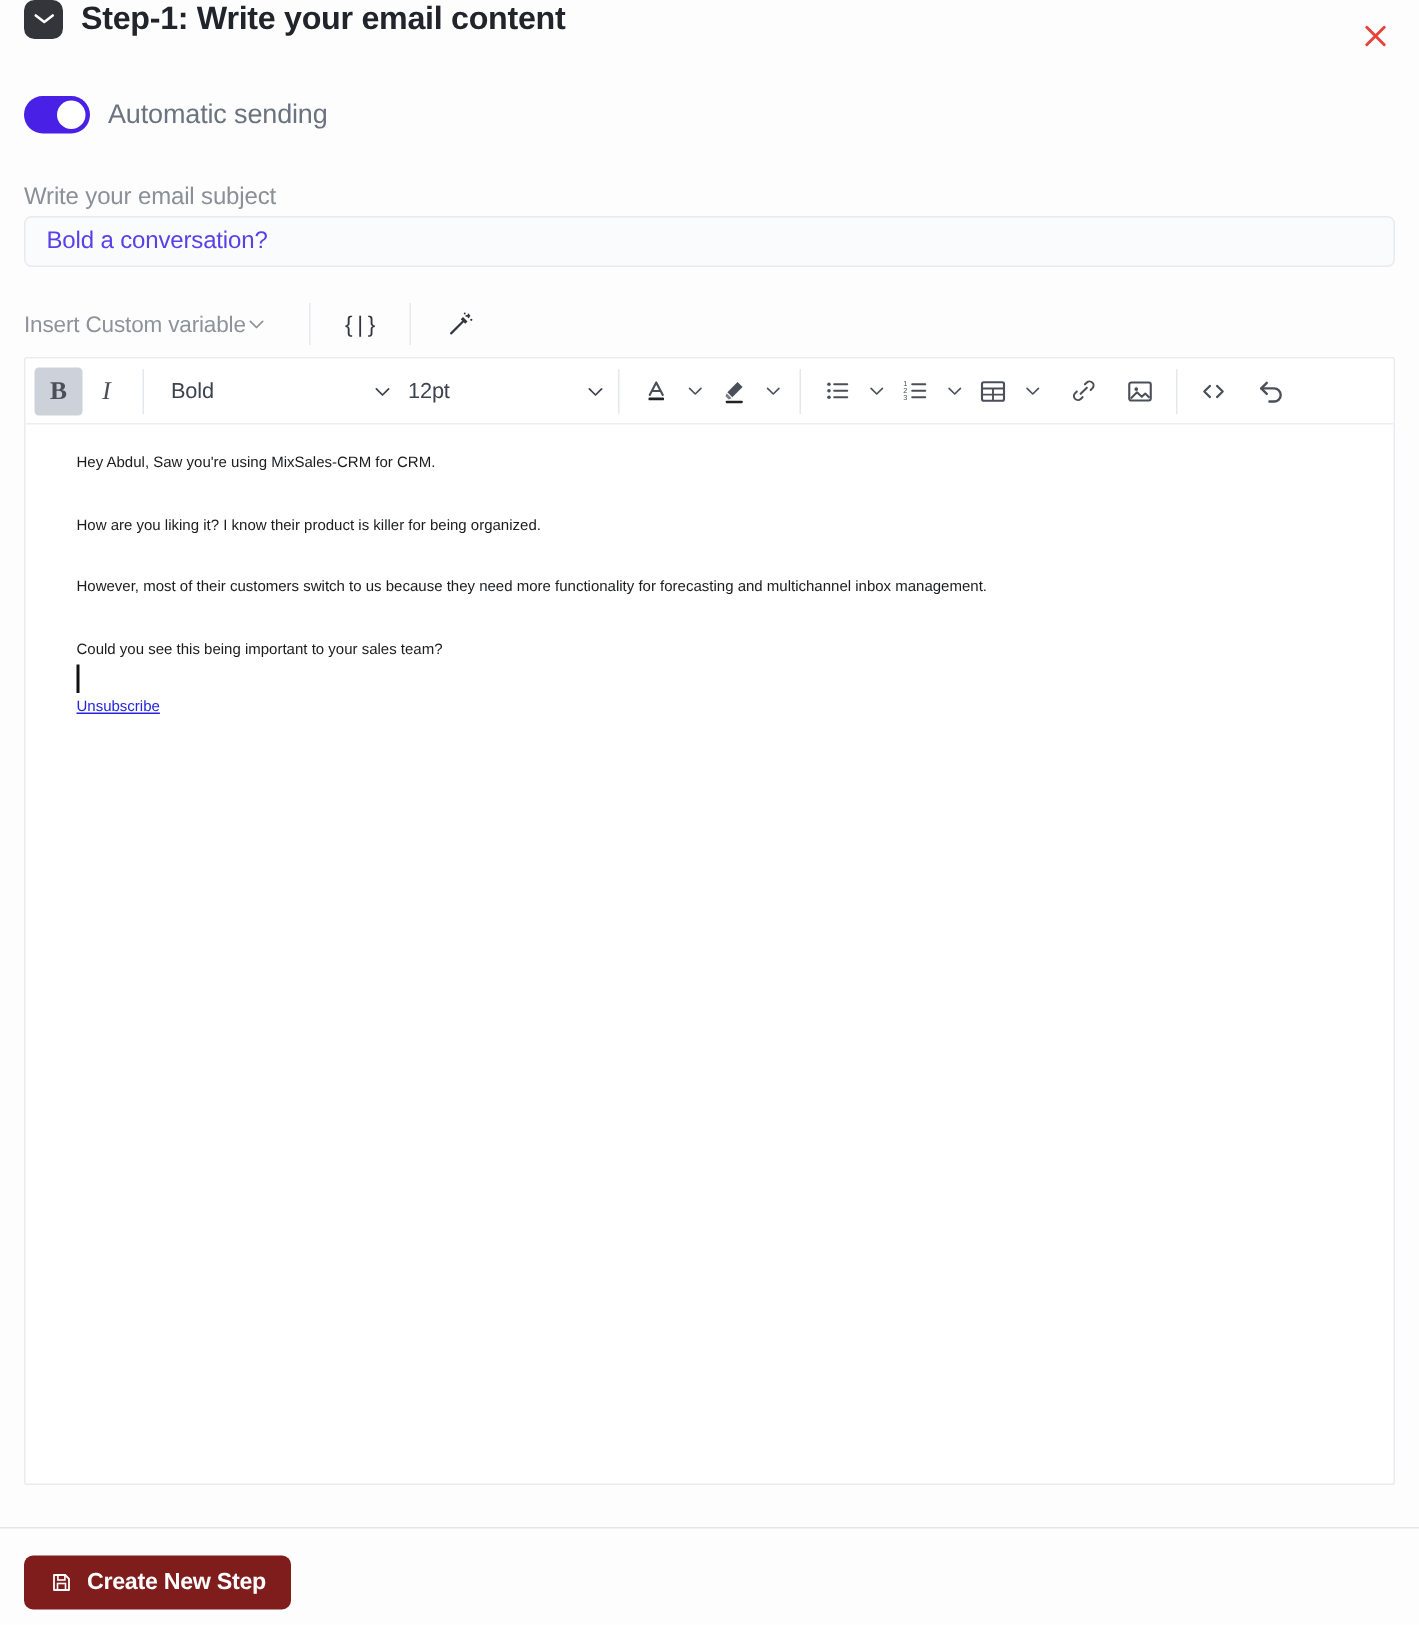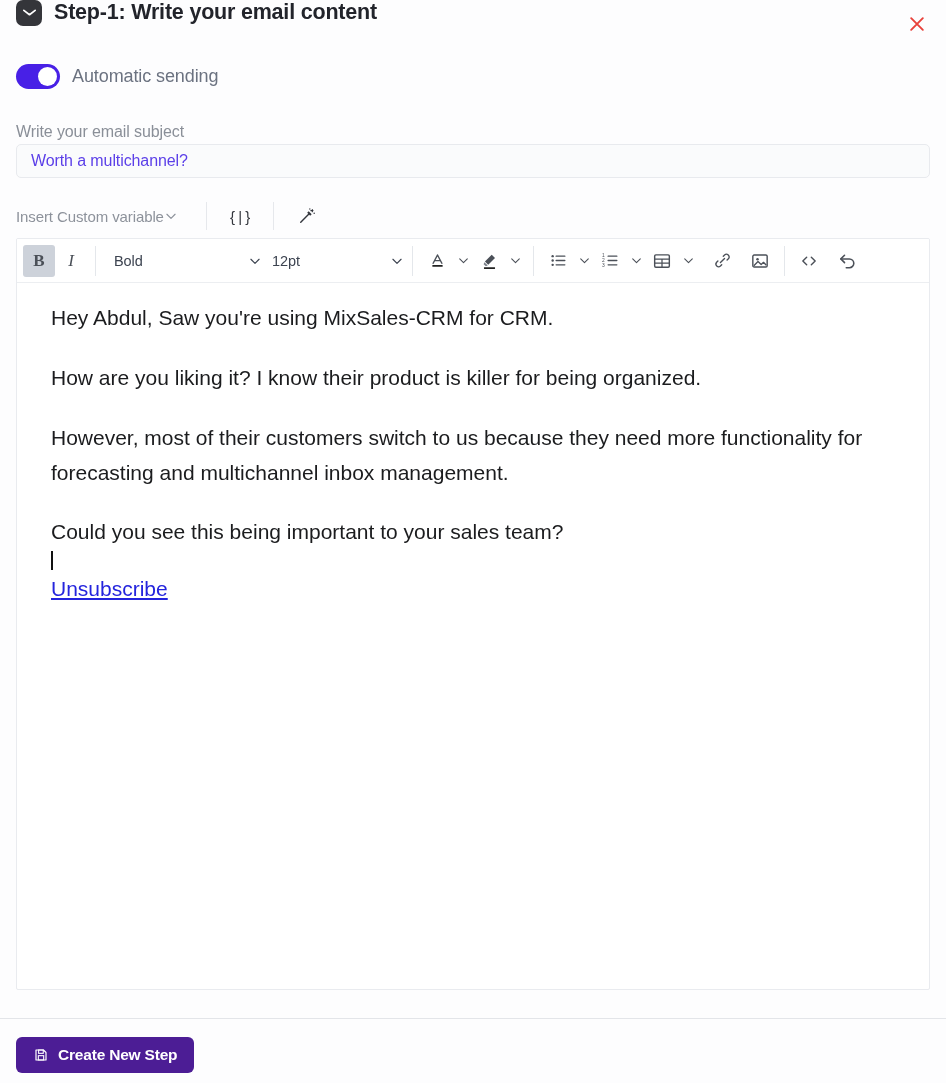--- a/index.html
+++ b/index.html
@@ -227,21 +227,21 @@
     width: 20px; height: 30px;
     display: flex;
     align-items: center;
     justify-content: center;
     cursor: pointer;
   }
 
   
   .body-area {
     padding: 18px 34px;
-    font-size: 21px;
+    font-size: 10px;
     line-height: 1.66;
     color: #1b1c1e;
     font-family: "Liberation Sans", sans-serif;
   }
   .body-area p {
     margin: 0 0 25px 0;
   }
   .body-area p.tight { margin-bottom: 0; }
   .caret-line {
     height: 22px;
@@ -271,21 +271,21 @@
   }
   .create-btn {
     position: absolute;
     left: 16px;
     top: 1037px;
     height: 36px;
     display: inline-flex;
     align-items: center;
     gap: 9px;
     padding: 0 17px;
-    background: #4c1d95;
+    background: #7f1d1d;
     border-radius: 6px;
     color: #ffffff;
     font-size: 15.5px;
     font-weight: 600;
     letter-spacing: -0.2px;
     cursor: pointer;
     box-sizing: border-box;
     white-space: nowrap;
   }
   svg { display: block; }
@@ -309,21 +309,21 @@
 </div>
 
 <div class="toggle-row">
   <div class="toggle">
     <div class="knob"></div>
   </div>
   <div class="toggle-label">Automatic sending</div>
 </div>
 
 <div class="subject-label">Write your email subject</div>
-<div class="subject-input" title="Write your email subject">Worth a multichannel?</div>
+<div class="subject-input" title="Write your email subject">Bold a conversation?</div>
 
 <div class="varbar">
   <div class="var-select">
     <span class="var-select-text">Insert Custom variable</span>
     <span>
       <svg width="14" height="14" viewBox="0 0 24 24">
           <path d="M5 9l7 7 7-7" stroke="#8d929b" stroke-width="2" fill="none" stroke-linecap="round" stroke-linejoin="round"></path>
         </svg>
     </span>
   </div>

